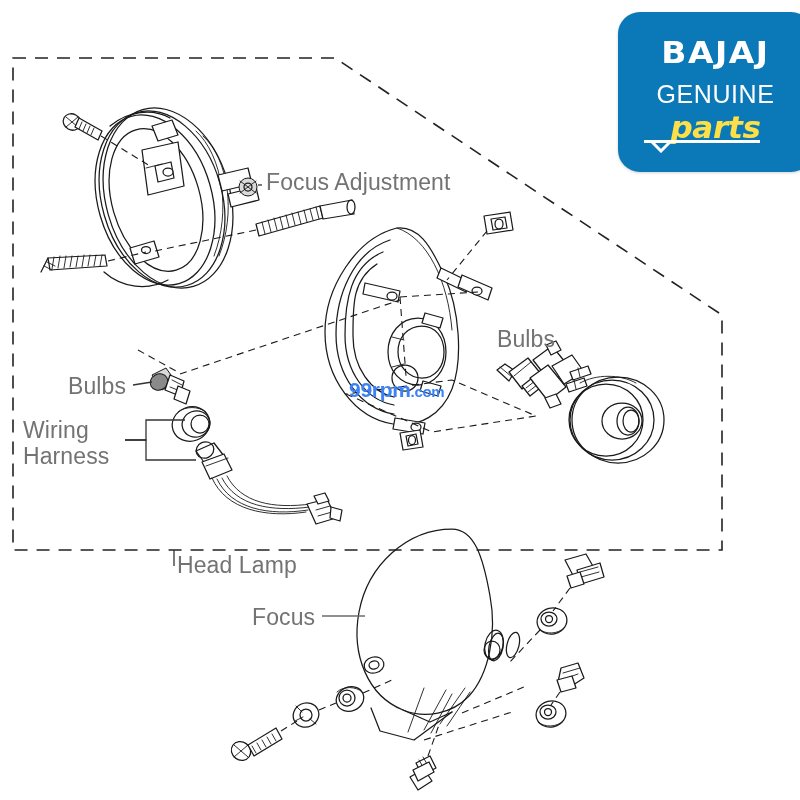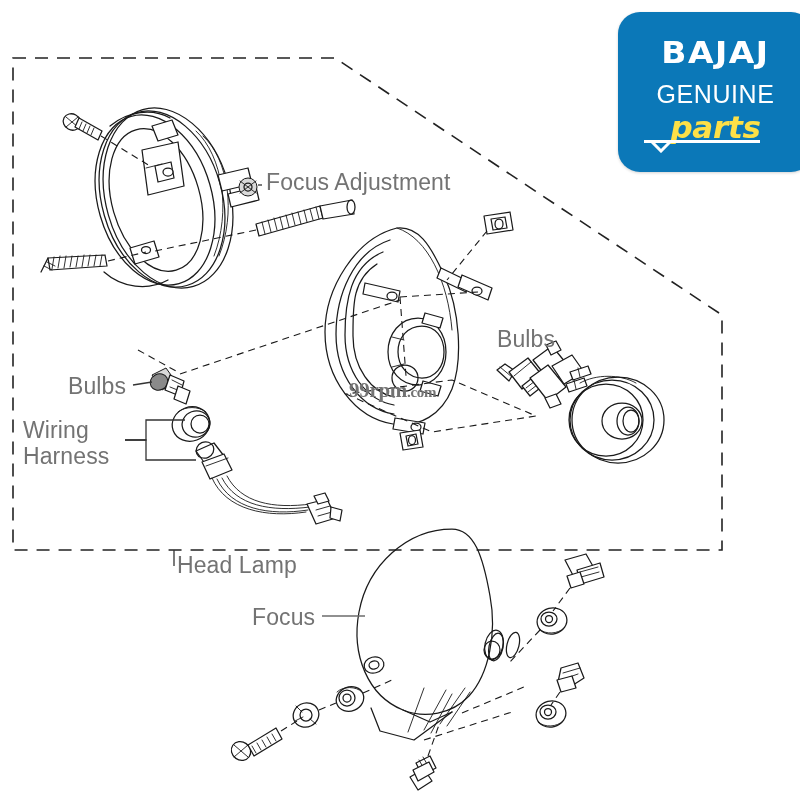--- a/index.html
+++ b/index.html
@@ -94,24 +94,24 @@
   #label-bulbs-right      { left: 497px; top: 327px; }
   #label-bulbs-left       { left: 68px;  top: 374px; }
   #label-wiring-harness   { left: 23px;  top: 418px; }
   #label-head-lamp        { left: 177px; top: 553px; }
   #label-cover            { left: 252px; top: 605px; }
 
   #watermark {
     position: absolute;
     left: 349px;
     top: 378px;
-    font-family: Liberation Serif, serif;
+    font-family: Liberation Sans, sans-serif;
     font-size: 21px;
     font-weight: 700;
-    color: #737373;
+    color: #3b82f6;
     letter-spacing: -0.3px;
     white-space: nowrap;
     user-select: none;
   }
   #watermark .wm-dom {
     font-size: 15px;
     font-weight: 700;
   }
 
   #brand-badge {

